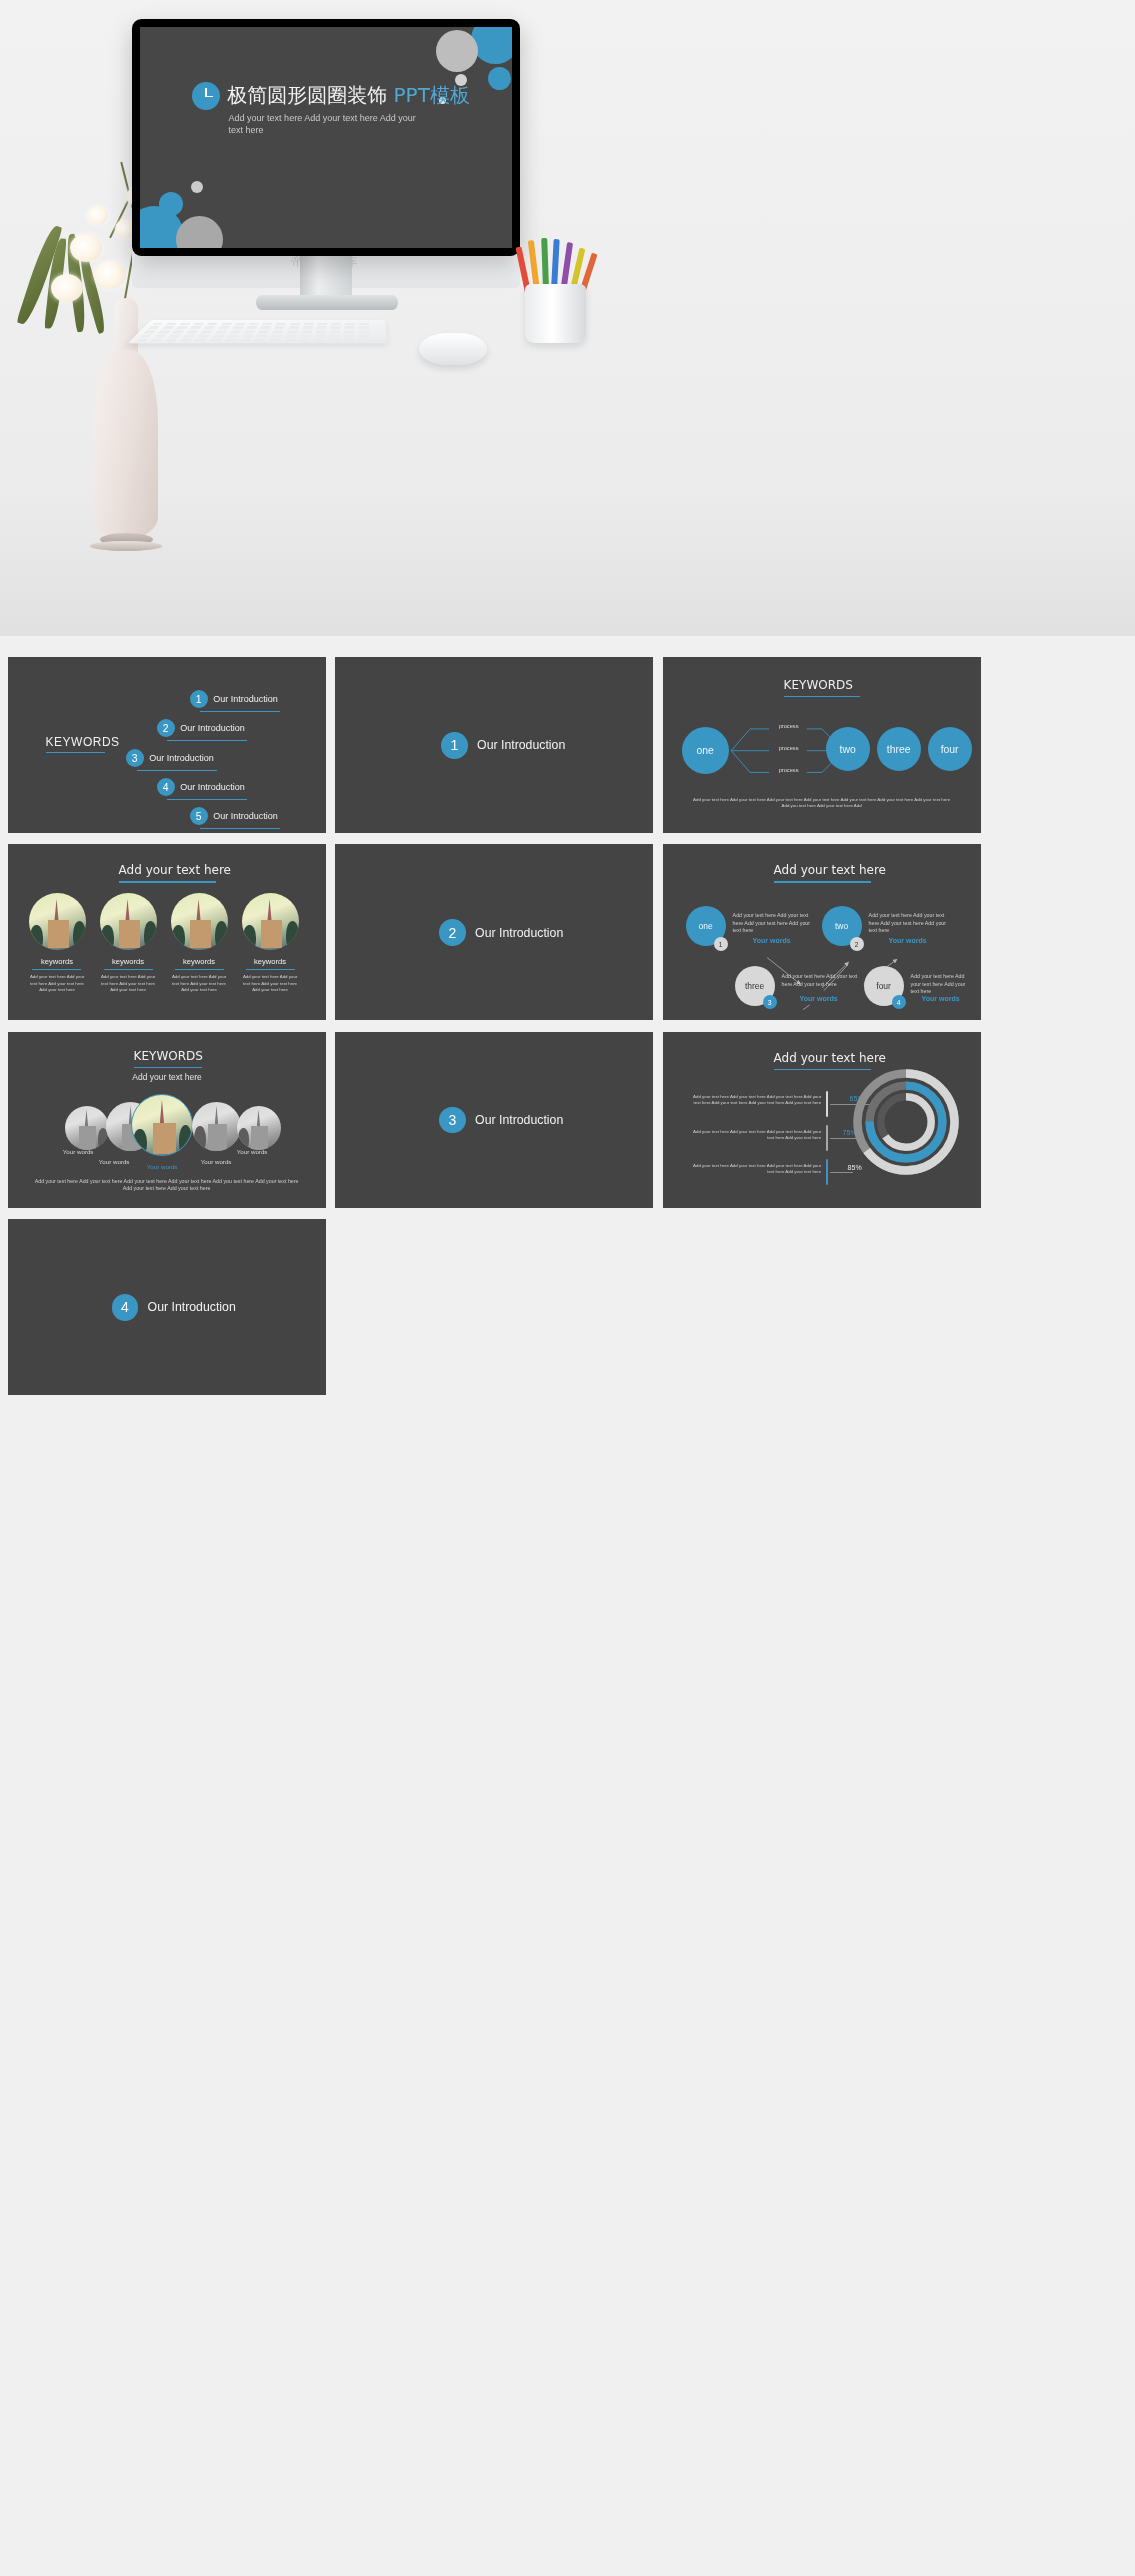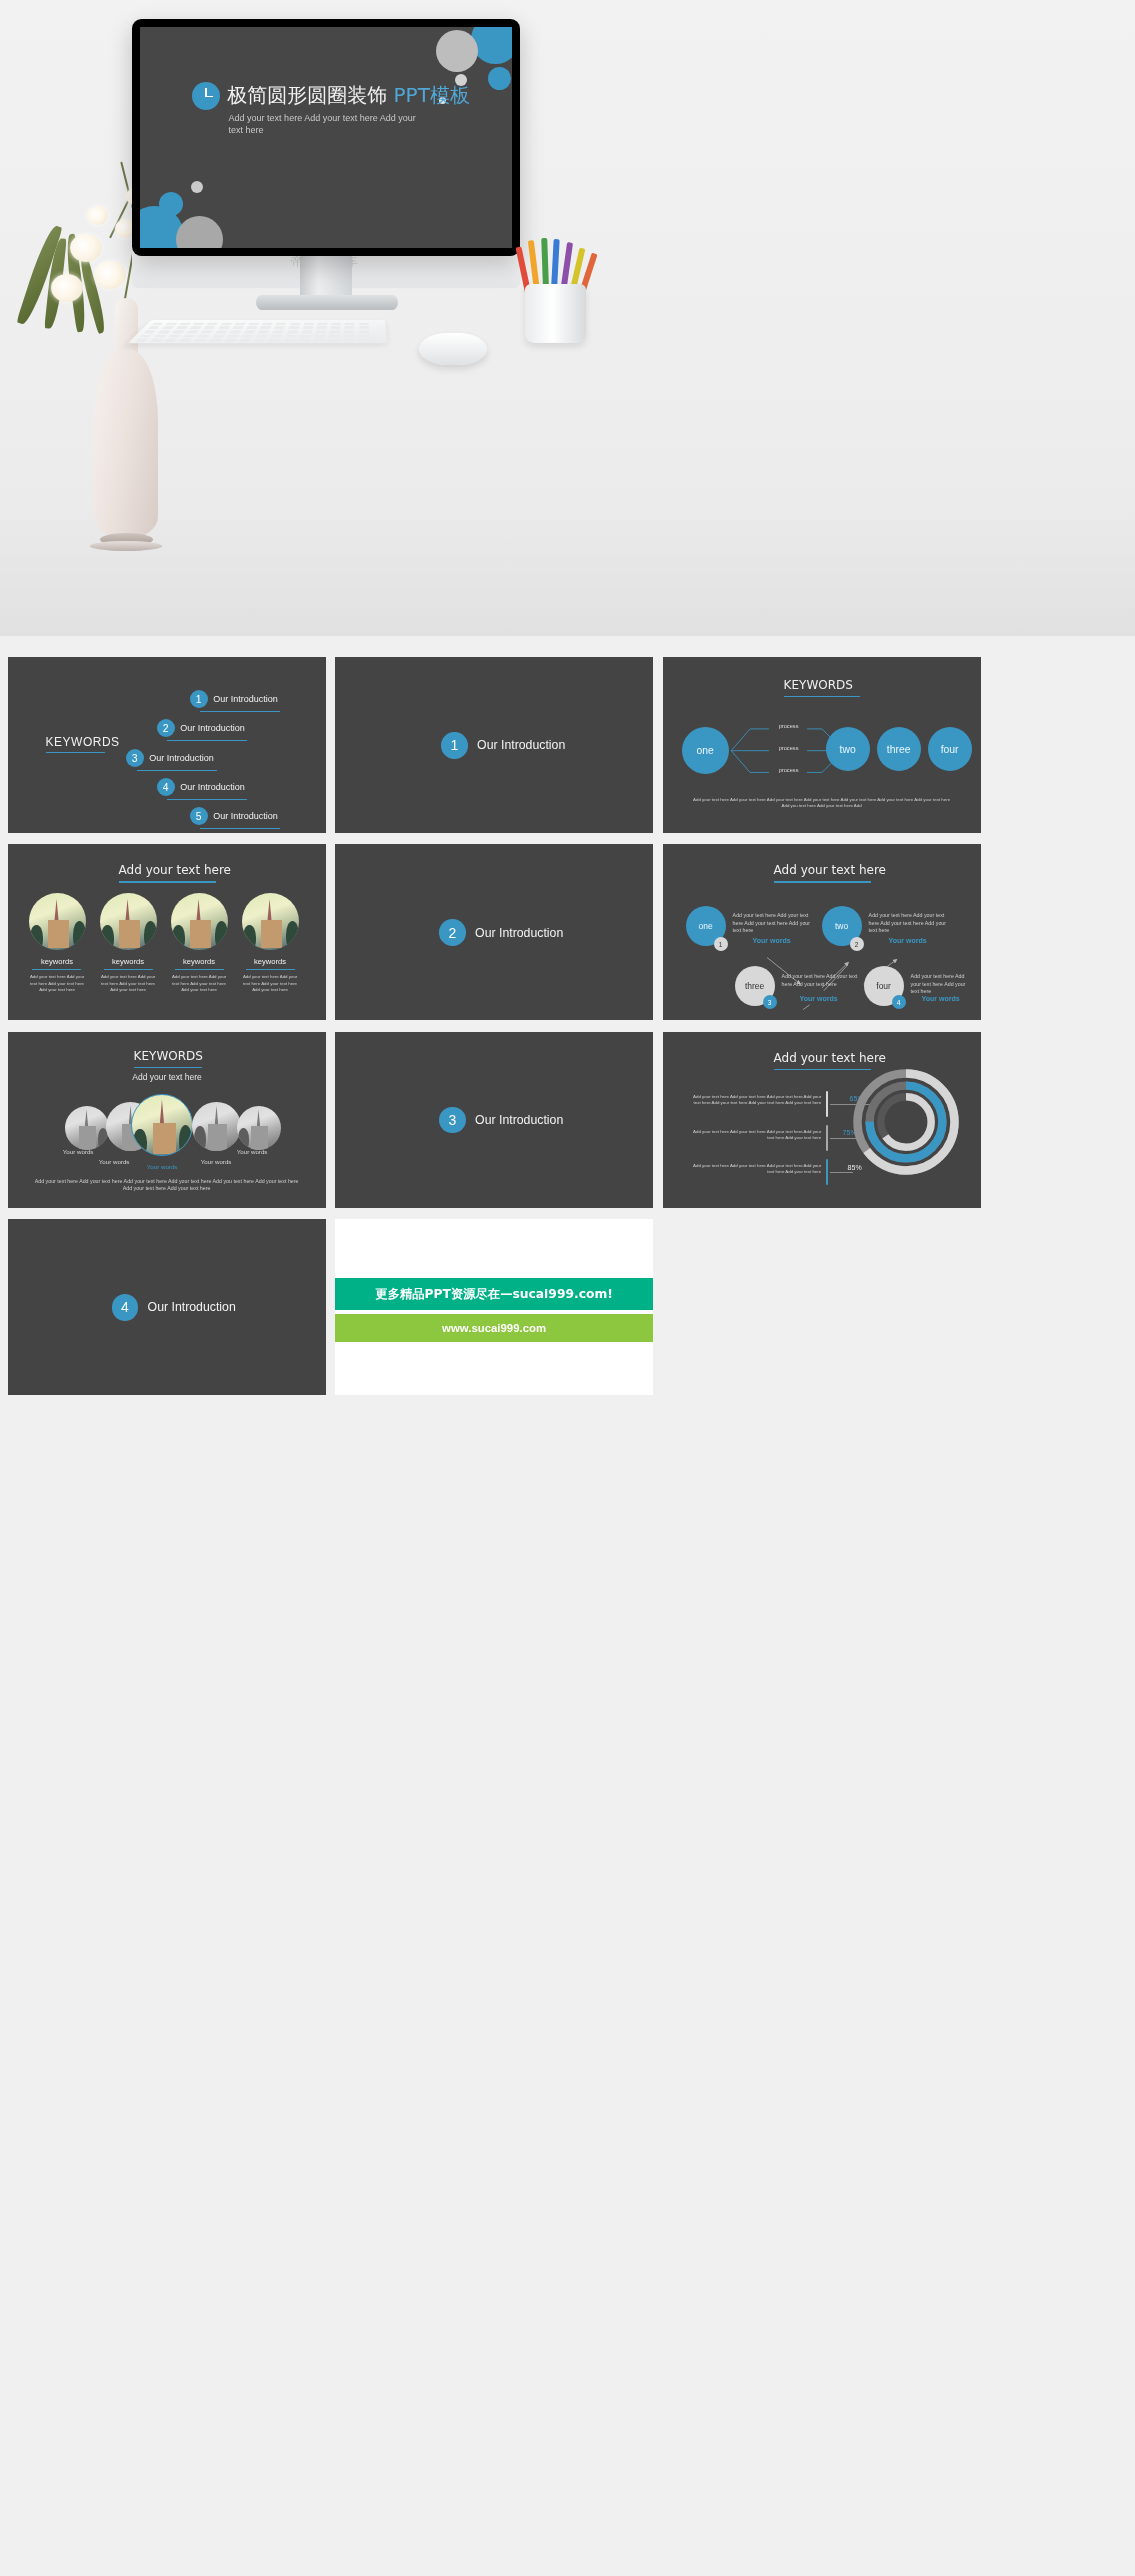--- a/index.html
+++ b/index.html
@@ -573,24 +573,16 @@
     </div>
 
     <div class="slide">
       <div class="c-row" style="left:104px; top:75px;">
         <div class="big-num">4</div>
         <div class="big-lbl">Our  Introduction</div>
       </div>
     </div>
 
 
-    <div class="slide white">
-      <div class="promo1">
-        <span>更多精品PPT资源尽在—sucai999.com!</span>
-      </div>
-      <div class="promo2">
-        <span>www.sucai999.com</span>
-      </div>
-    </div>
 
   </div>
 </div>
 
 
 </body></html>

